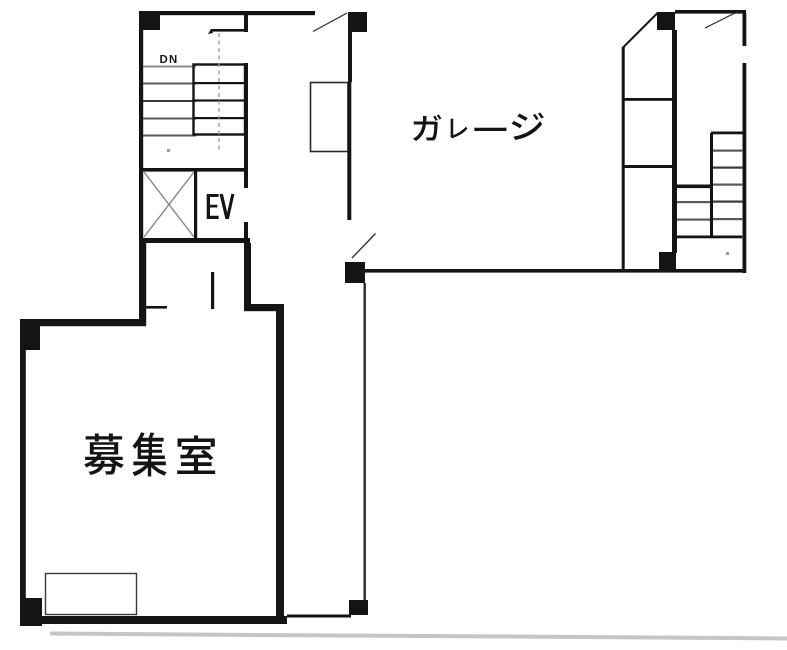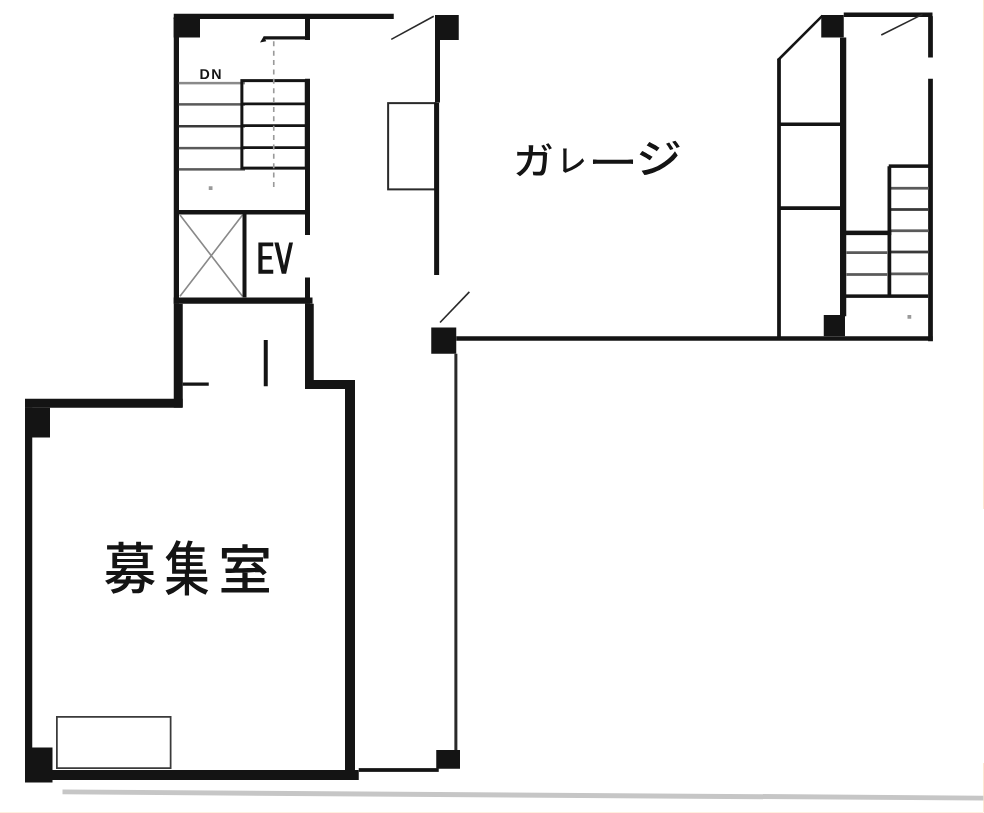--- a/index.html
+++ b/index.html
@@ -1,16 +1,16 @@
 <!DOCTYPE html>
 <html><head>
 <meta charset="utf-8">
 <style>
 html,body{margin:0;padding:0;background:#ffffff;}
-#plan{position:relative;width:787px;height:650px;background:#fdba74;overflow:hidden;}
+#plan{position:relative;width:787px;height:650px;background:#be185d;overflow:hidden;}
 text{font-family:"Liberation Sans",sans-serif;}
 </style>
 </head>
 <body>
 <div id="plan">
 <svg width="787" height="650" viewBox="0 0 787 650" xmlns="http://www.w3.org/2000/svg">
 
 <rect x="0" y="0" width="787" height="650" fill="#ffffff"></rect>
 
 <g>

